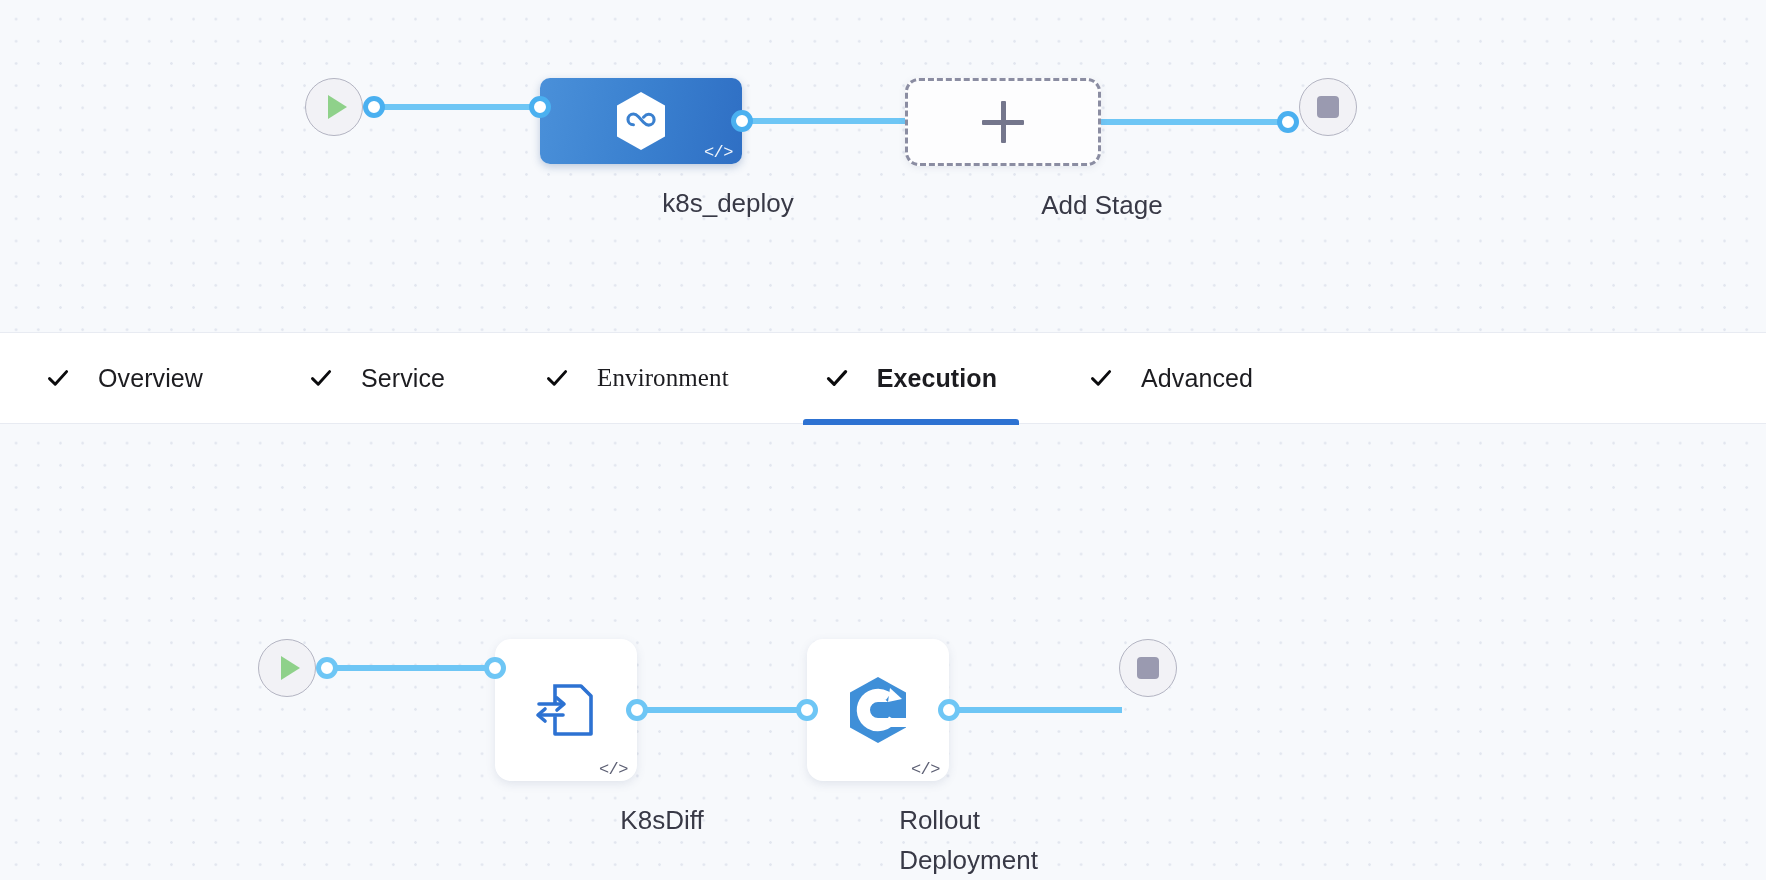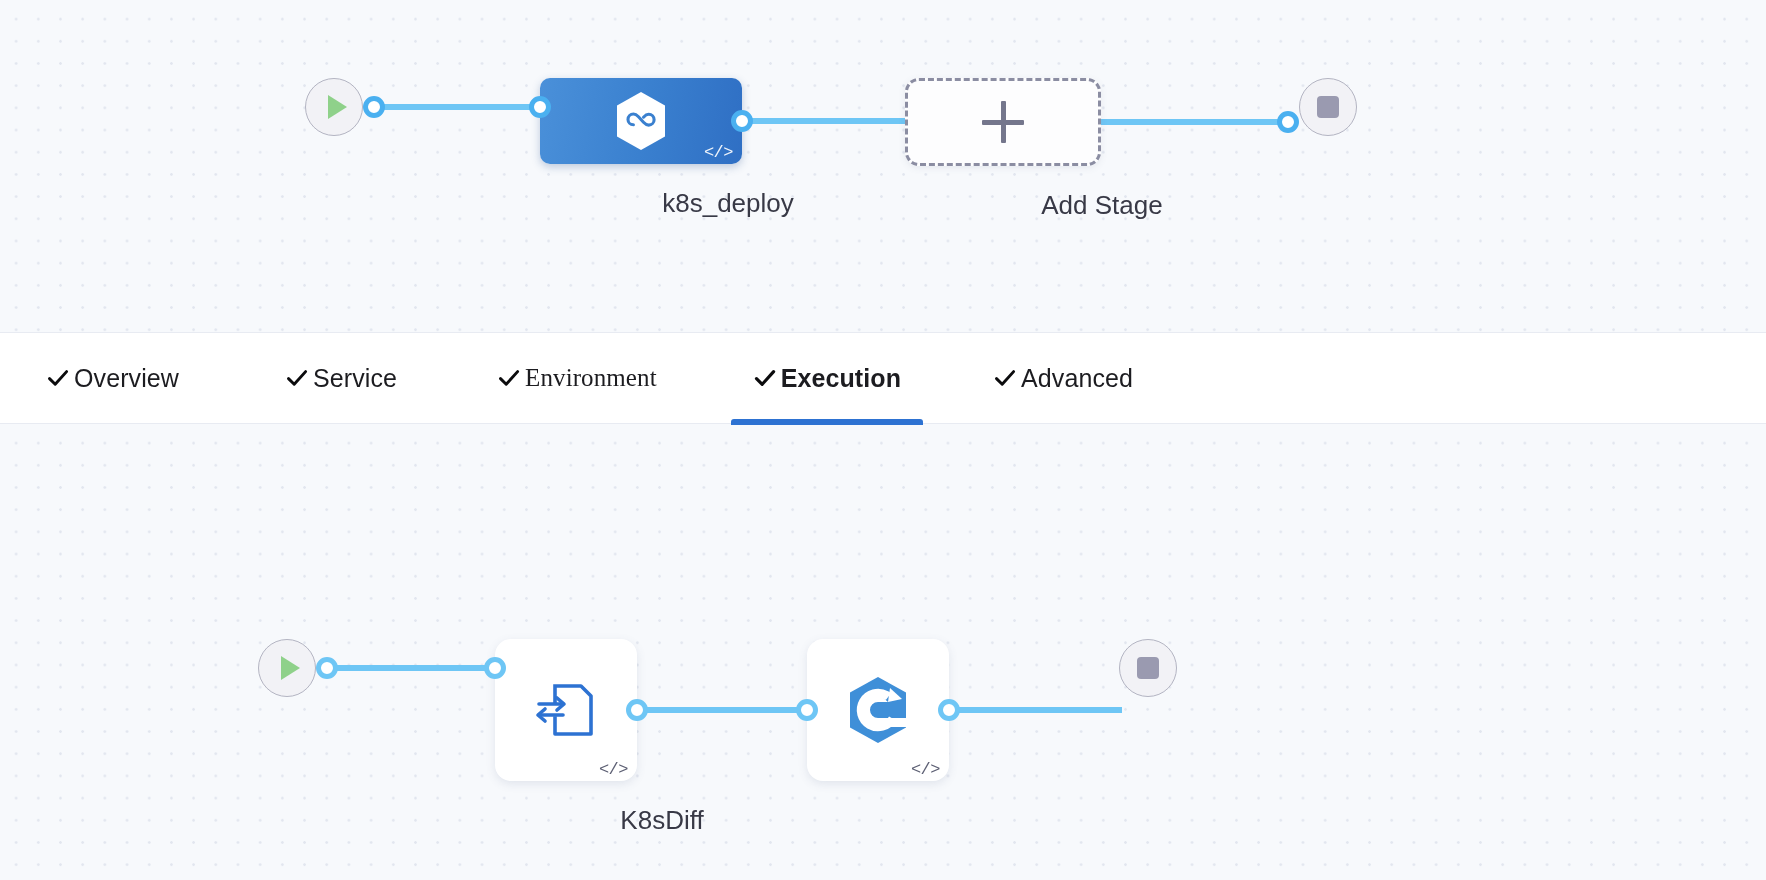--- a/index.html
+++ b/index.html
@@ -43,21 +43,21 @@
     align-items: center;
     padding-left: 24px;
     position: relative;
     z-index: 5;
   }
   .tab {
     position: relative;
     height: 92px;
     display: flex;
     align-items: center;
-    gap: 4px;
+    gap: 28px;
     padding: 0 22px;
     cursor: pointer;
     color: #0b0b0d;
   }
   .tab .tab-check {
     width: 24px; height: 24px;
     display: block;
     flex: 0 0 24px;
   }
   .tab .tab-label {
@@ -369,20 +369,22 @@
                 <circle cx="36" cy="36" r="17" fill="none" stroke="#ffffff" stroke-width="8.5" stroke-dasharray="82 26" transform="rotate(30 36 36)"></circle>
                 <path d="M48 14 L60 25 L46 28 Z" fill="#ffffff"></path>
                 <path d="M36 28 a8 8 0 1 0 0 16 H64 V53.5 L36 69 L8 53.5 V18.5 L36 3 L64 18.5 V28 Z" fill="none"></path>
               </svg>
             </span>
             <span class="code-badge on-white">&lt;/&gt;</span>
           </div>
           <div class="port ring-soft"></div>
           <div class="link" style="width:165px;"></div>
         </div>
+        <div class="caption">Rollout
+Deployment</div>
       </div>
 
 
       <div class="nodegrp">
         <div class="portrow">
           <div class="terminal">
             <div class="stop-sq"></div>
           </div>
         </div>
       </div>

